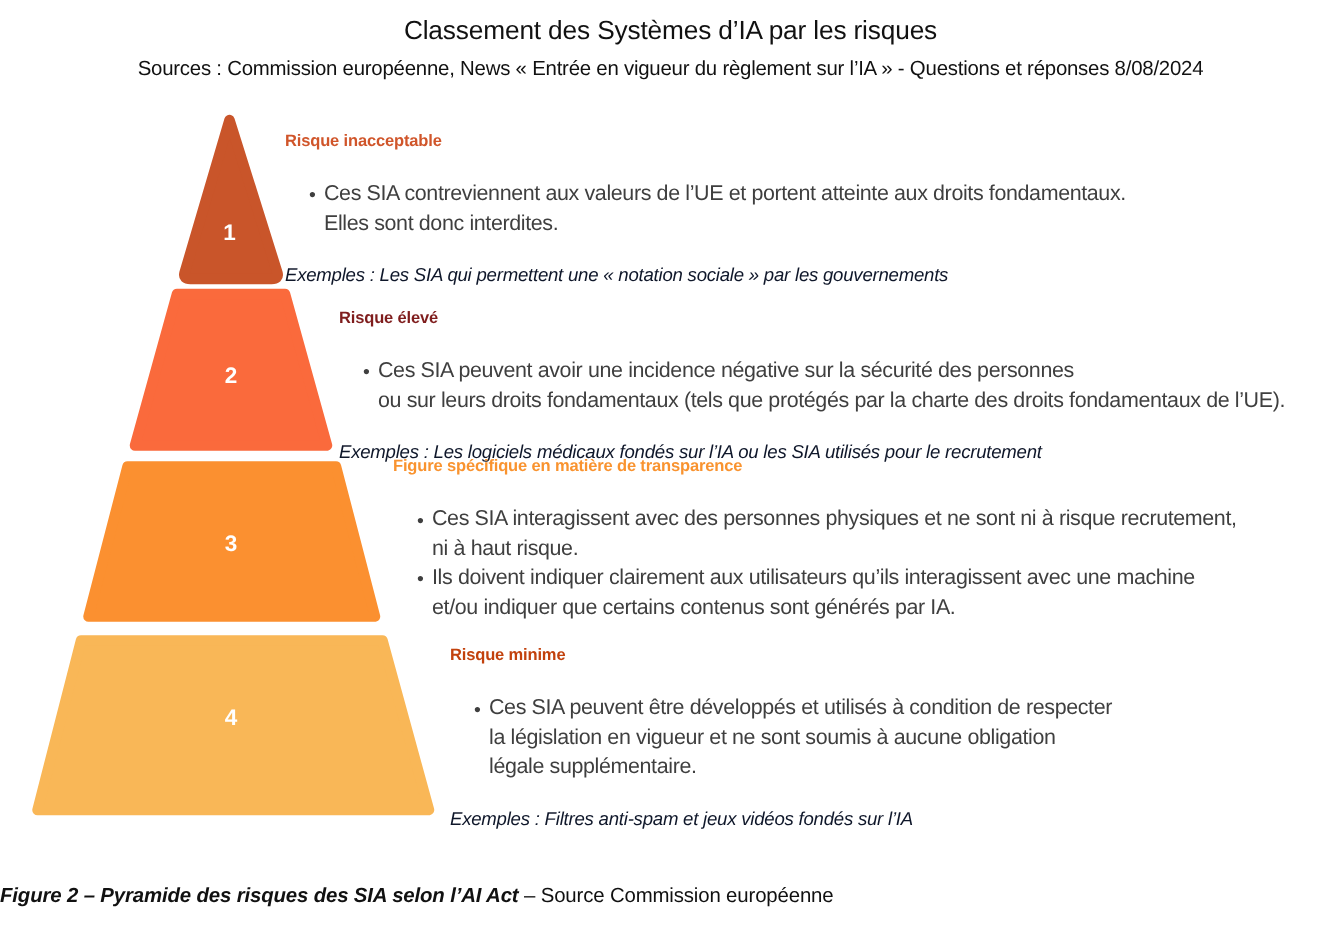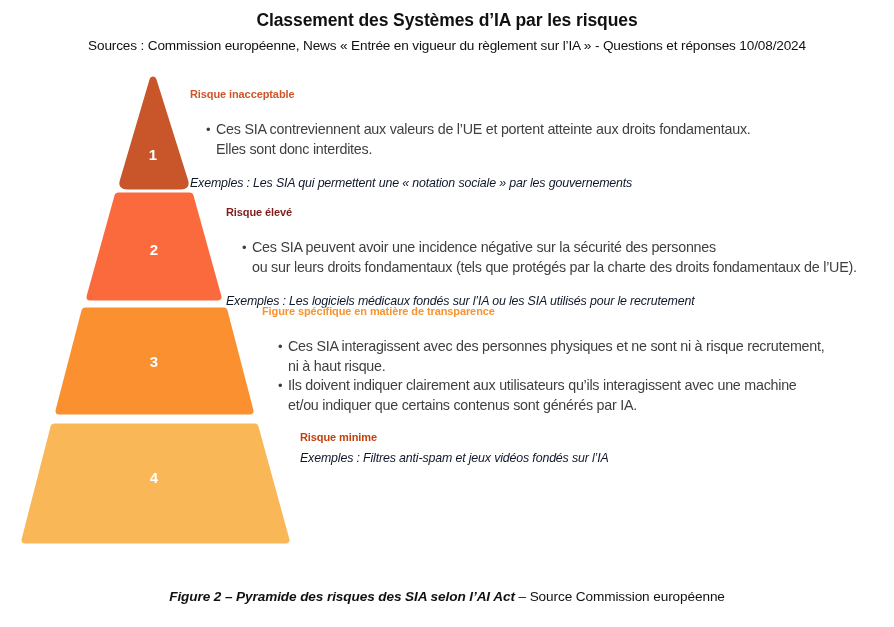--- a/index.html
+++ b/index.html
@@ -19,21 +19,21 @@
   
   #header {
     position: absolute;
     left: 0;
     top: 0;
     width: 894px;
     text-align: center;
   }
   #chart-title {
     font-size: 17.5px;
-    font-weight: bold;
+    font-weight: normal;
     color: #111111;
     letter-spacing: -0.1px;
     margin: 0;
     padding-top: 9px;
     line-height: 22px;
   }
   #chart-sources {
     font-size: 13.6px;
     font-weight: normal;
     color: #111111;
@@ -112,41 +112,40 @@
   #block-2 .tier-heading { color: #7f1d1d; }
   #block-3 .tier-heading { color: #f9932f; }
   #block-4 .tier-heading { color: #c2410c; }
 
   
   #caption {
     position: absolute;
     left: 0;
     top: 588px;
     width: 894px;
-    text-align: center;
     font-size: 13.6px;
     color: #111111;
     line-height: 18px;
     letter-spacing: -0.1px;
   }
   #caption-figure {
     font-style: italic;
     font-weight: bold;
   }
   #caption-source {
     font-style: normal;
     font-weight: normal;
   }
 </style>
 </head>
 <body>
 
 <div id="header">
   <div id="chart-title">Classement des Systèmes d’IA par les risques</div>
-  <div id="chart-sources">Sources : Commission européenne, News « Entrée en vigueur du règlement sur l’IA » - Questions et réponses 10/08/2024</div>
+  <div id="chart-sources">Sources : Commission européenne, News « Entrée en vigueur du règlement sur l’IA » - Questions et réponses 8/08/2024</div>
 </div>
 
 <div id="pyramid">
   <svg width="320" height="490" viewBox="0 0 320 490" xmlns="http://www.w3.org/2000/svg">
 
     <g>
       <path d="M 153 10 L 185 112 Q 186 116 181 116 L 127 116 Q 122 116 123 112 Z" fill="#c9552a" stroke="#c9552a" stroke-width="7" stroke-linejoin="round"></path>
       <text class="tier-number" x="153" y="90" text-anchor="middle">1</text>
     </g>
 
@@ -190,18 +189,23 @@
   <ul class="tier-bullets">
     <li>Ces SIA interagissent avec des personnes physiques et ne sont ni à risque recrutement,
 ni à haut risque.</li>
     <li>Ils doivent indiquer clairement aux utilisateurs qu’ils interagissent avec une machine
 et/ou indiquer que certains contenus sont générés par IA.</li>
   </ul>
 </div>
 
 <div class="tier-block" id="block-4">
   <div class="tier-heading">Risque minime</div>
+  <ul class="tier-bullets">
+    <li>Ces SIA peuvent être développés et utilisés à condition de respecter
+la législation en vigueur et ne sont soumis à aucune obligation
+légale supplémentaire.</li>
+  </ul>
   <div class="tier-example">Exemples : Filtres anti-spam et jeux vidéos fondés sur l’IA</div>
 </div>
 
 <div id="caption">
   <span id="caption-figure">Figure 2 – Pyramide des risques des SIA selon l’AI Act</span><span id="caption-source"> – Source Commission européenne</span>
 </div>
 
 </body></html>

